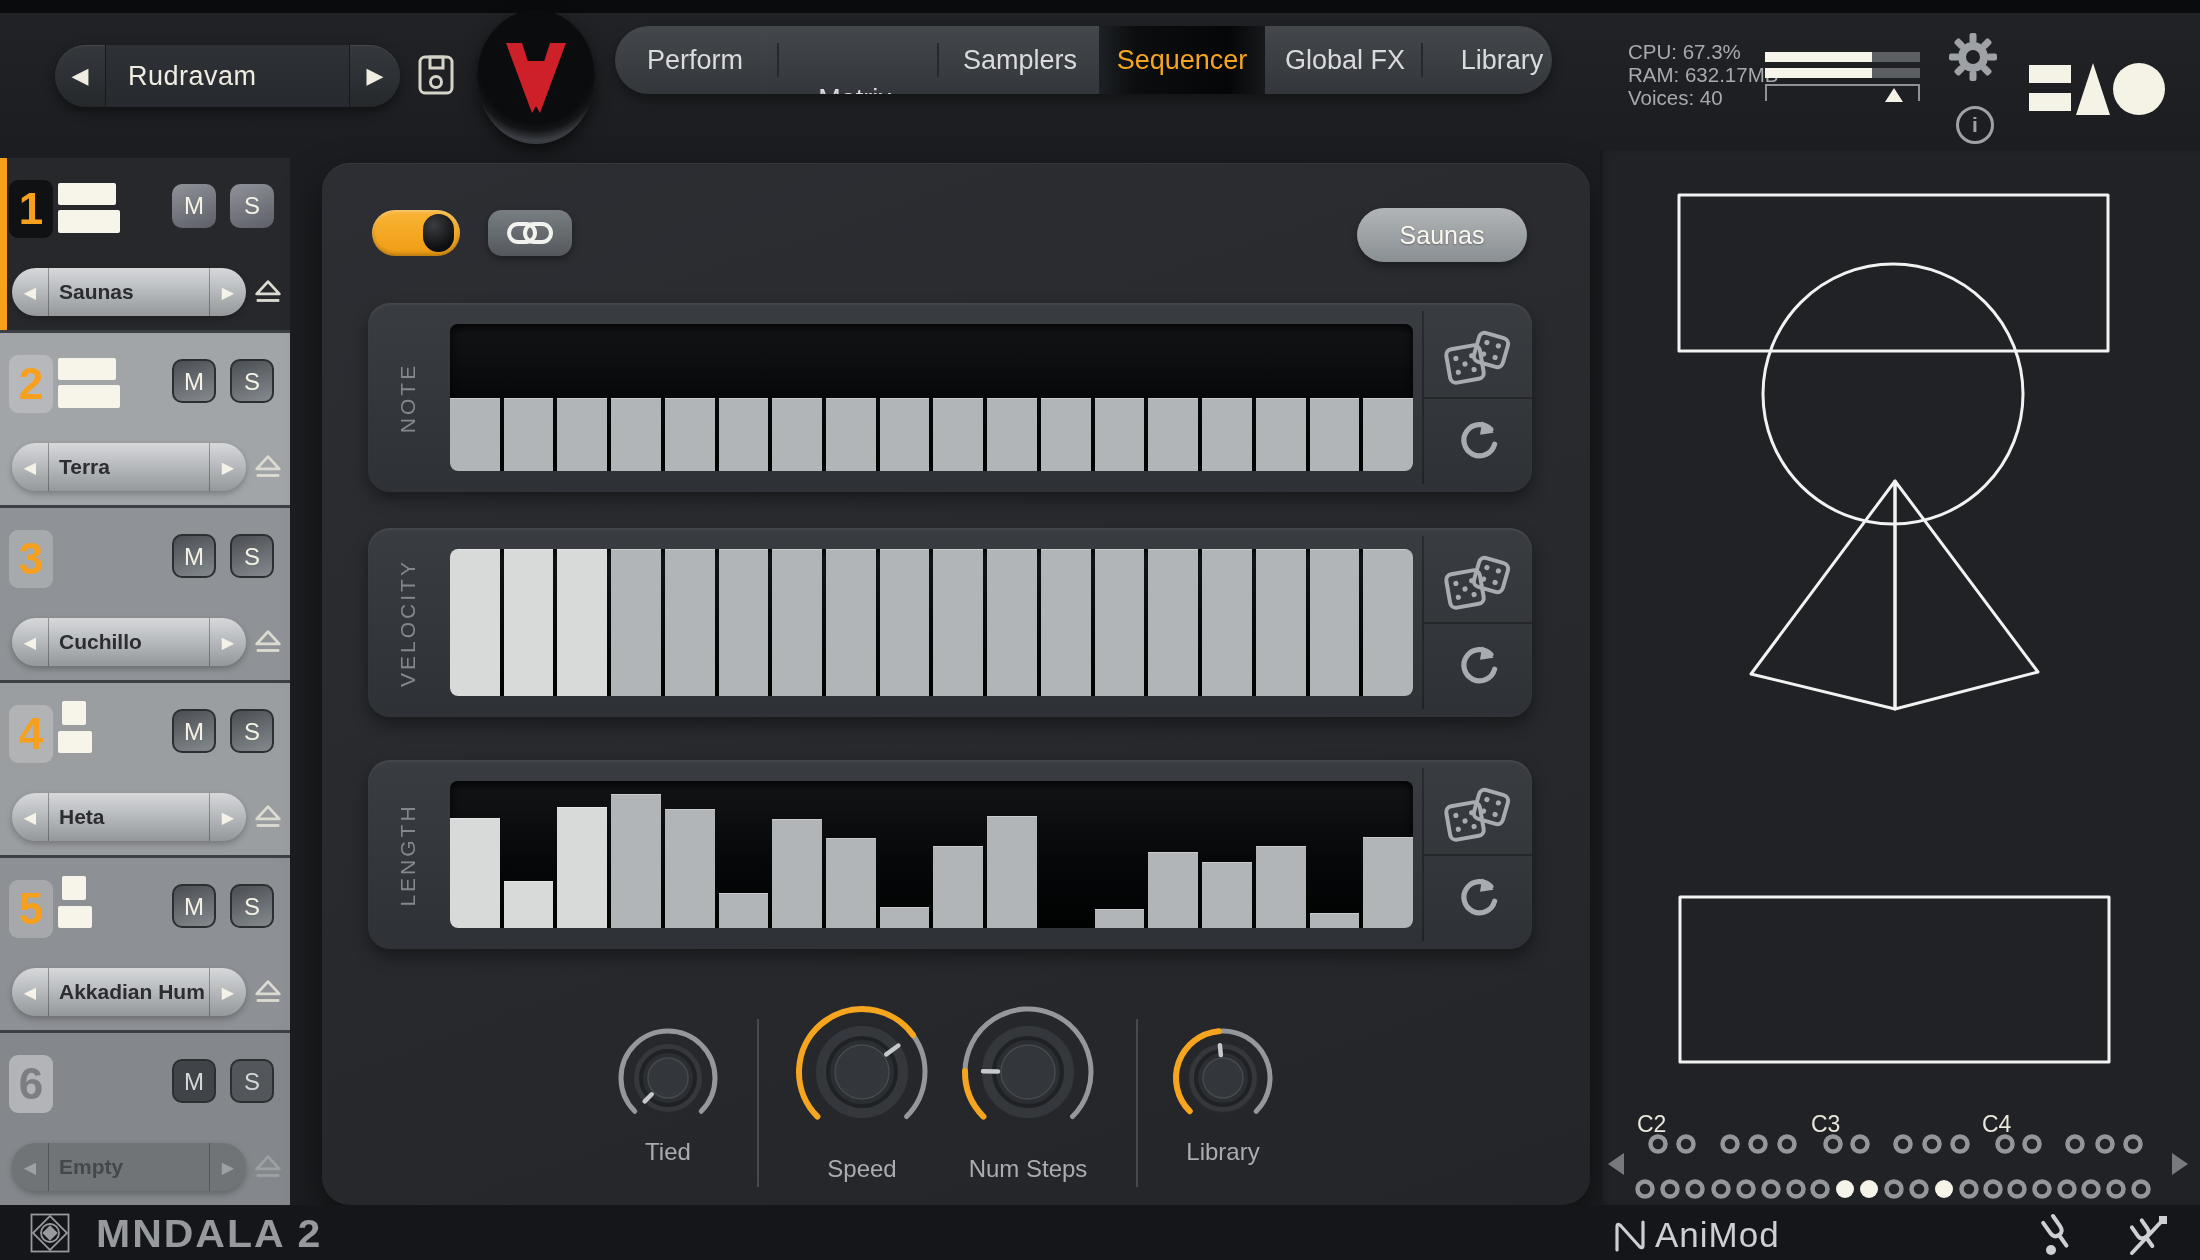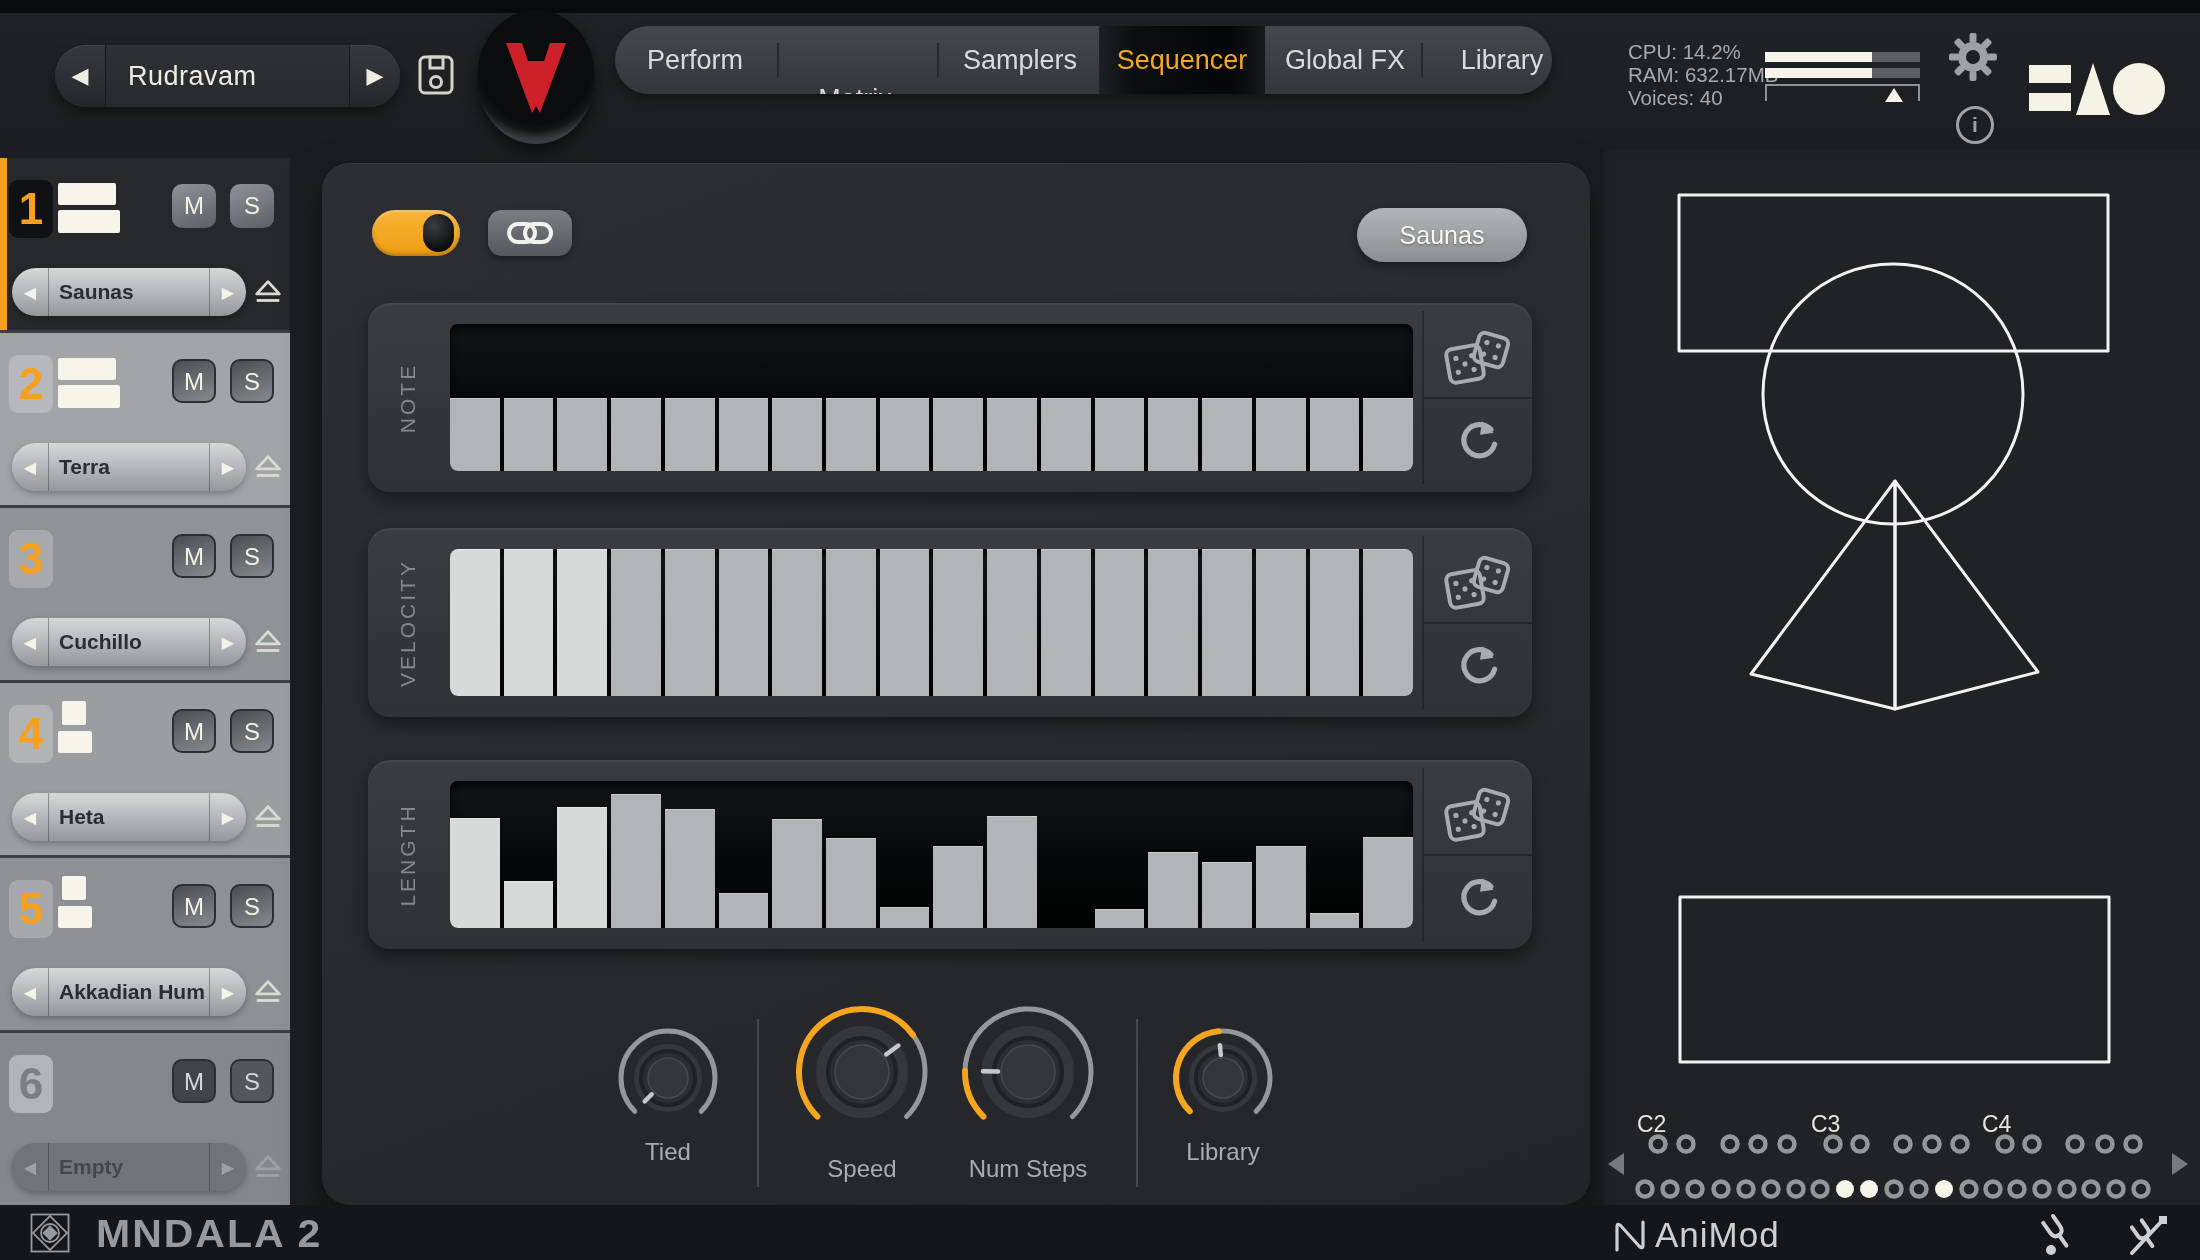--- a/index.html
+++ b/index.html
@@ -169,21 +169,21 @@
         <div class="tab-sep" style="left: 806px;"></div>
         <div class="tab" style="left: 80px;">Perform</div>
         <div class="tab" style="left: 240px; margin-top: 39px;">Matrix</div>
         <div class="tab" style="left: 405px;">Samplers</div>
         <div class="tab active" style="left: 567px;">Sequencer</div>
         <div class="tab" style="left: 730px;">Global FX</div>
         <div class="tab" style="left: 887px;">Library</div>
       </nav>
 
     <div class="stats">
-      <div>CPU: 14.2%</div>
+      <div>CPU: 67.3%</div>
       <div>RAM: 632.17MB</div>
       <div>Voices: 40</div>
     </div>
 
     <div class="meters">
       <div class="mbar">
           <i id="mfill1" style="width: 69%;"></i>
         </div>
       <div class="mbar">
           <i id="mfill2" style="width: 69%;"></i>

